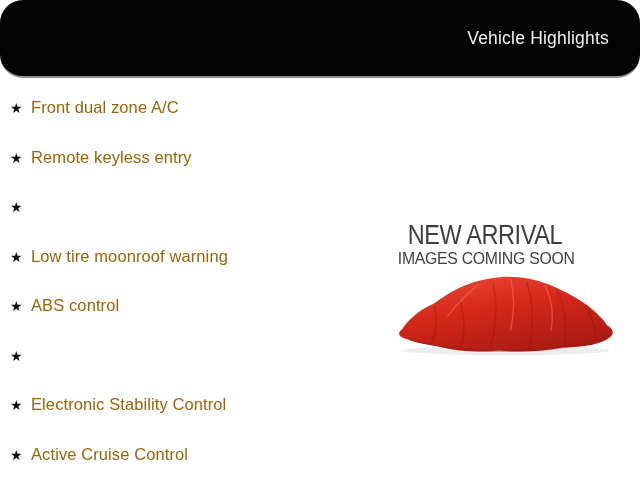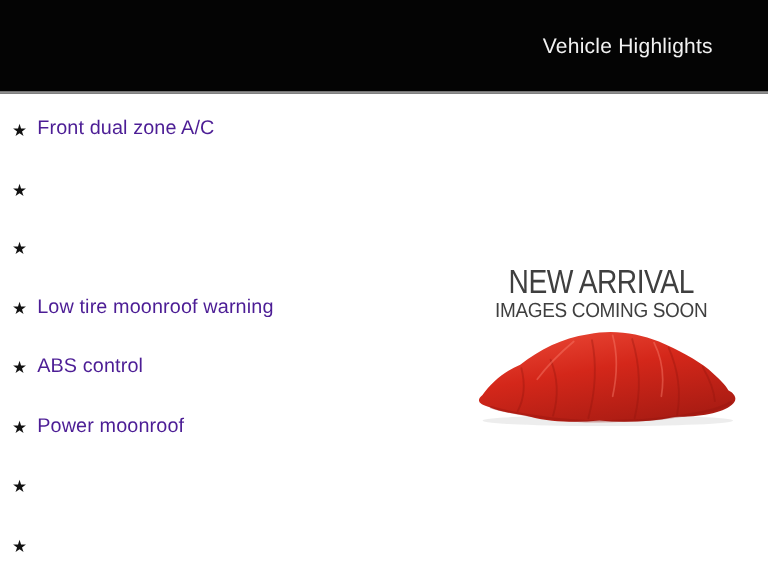--- a/index.html
+++ b/index.html
@@ -18,21 +18,22 @@
   .header-bar {
     position: absolute;
     top: 0; left: 0;
     width: 640px;
     height: 78px;
     background: #040404;
     border-bottom: 2px solid #8f8f8f;
     display: flex;
     align-items: center;
     justify-content: flex-end;
-    padding-right: 46px;
+    padding-right: 31px;
+    border-radius: 23px;
   }
   .header-title {
     color: #f2f2f2;
     font-size: 17.5px;
     letter-spacing: 0.2px;
   }
 
   
   .highlights-list {
     position: absolute;
@@ -50,32 +51,31 @@
   }
   .star-icon {
     width: 21px;
     font-size: 14px;
     color: #111111;
     flex: 0 0 21px;
     line-height: 1;
     padding-top: 1px;
   }
   .highlight-label {
-    color: #4c1d95;
+    color: #a16207;
     font-size: 16.5px;
     letter-spacing: 0.1px;
   }
 
   
   .arrival-block {
     position: absolute;
     left: 390px;
     top: 221px;
     width: 222px;
-    text-align: center;
     color: #3f3f3f;
   }
   .arrival-line1 {
     font-size: 28px;
     line-height: 1.0;
     transform: scaleX(0.84);
     transform-origin: center;
     letter-spacing: -0.5px;
     white-space: nowrap;
   }
@@ -106,41 +106,43 @@
     <span class="header-title">Vehicle Highlights</span>
   </div>
 
   <ul class="highlights-list">
     <li class="highlight-item">
       <span class="star-icon">★</span>
       <span class="highlight-label">Front dual zone A/C</span>
     </li>
     <li class="highlight-item">
       <span class="star-icon">★</span>
+      <span class="highlight-label">Remote keyless entry</span>
     </li>
     <li class="highlight-item">
       <span class="star-icon">★</span>
     </li>
     <li class="highlight-item">
       <span class="star-icon">★</span>
       <span class="highlight-label">Low tire moonroof warning</span>
     </li>
     <li class="highlight-item">
       <span class="star-icon">★</span>
       <span class="highlight-label">ABS control</span>
     </li>
     <li class="highlight-item">
       <span class="star-icon">★</span>
-      <span class="highlight-label">Power moonroof</span>
     </li>
     <li class="highlight-item">
       <span class="star-icon">★</span>
+      <span class="highlight-label">Electronic Stability Control</span>
     </li>
     <li class="highlight-item">
       <span class="star-icon">★</span>
+      <span class="highlight-label">Active Cruise Control</span>
     </li>
   </ul>
 
   <div class="arrival-block">
     <div class="arrival-line1">NEW ARRIVAL</div>
     <div class="arrival-line2">IMAGES COMING SOON</div>
   </div>
 
   <svg class="covered-car" viewBox="0 0 215 84" xmlns="http://www.w3.org/2000/svg" aria-hidden="true">
     <defs>

